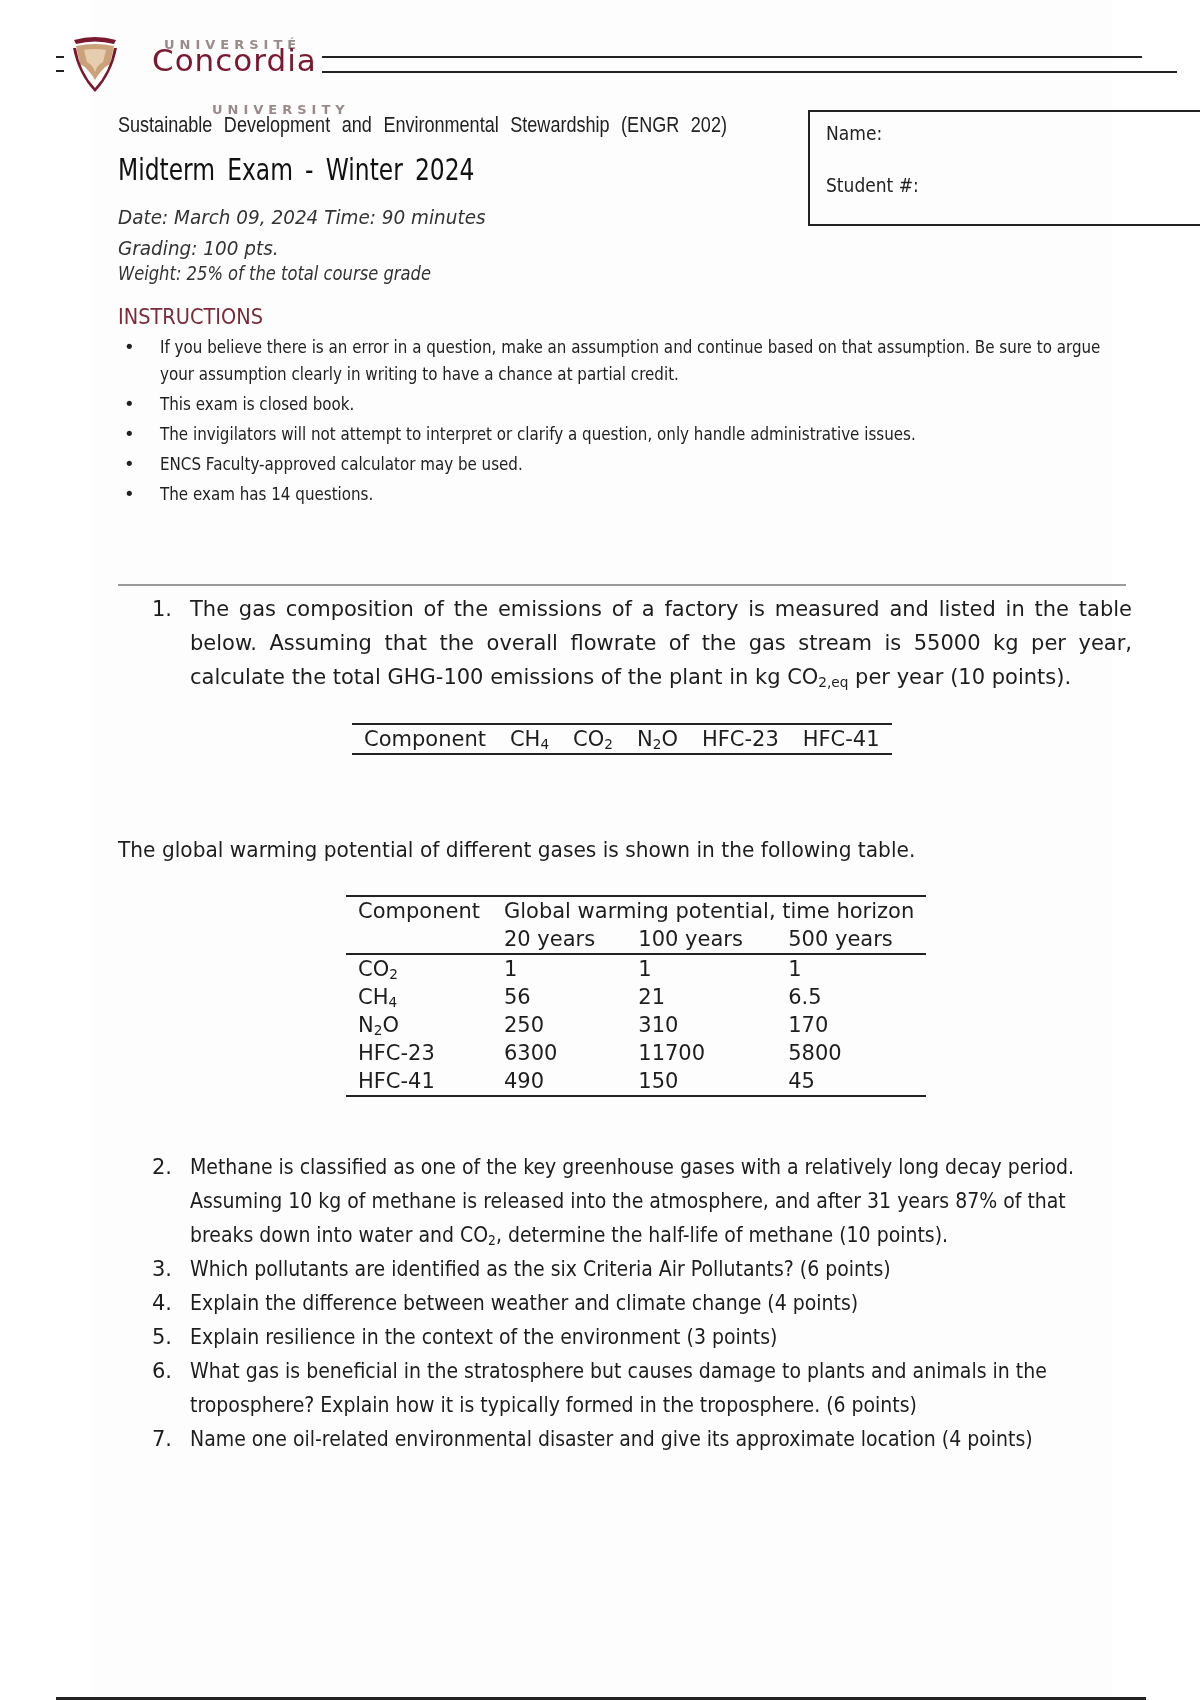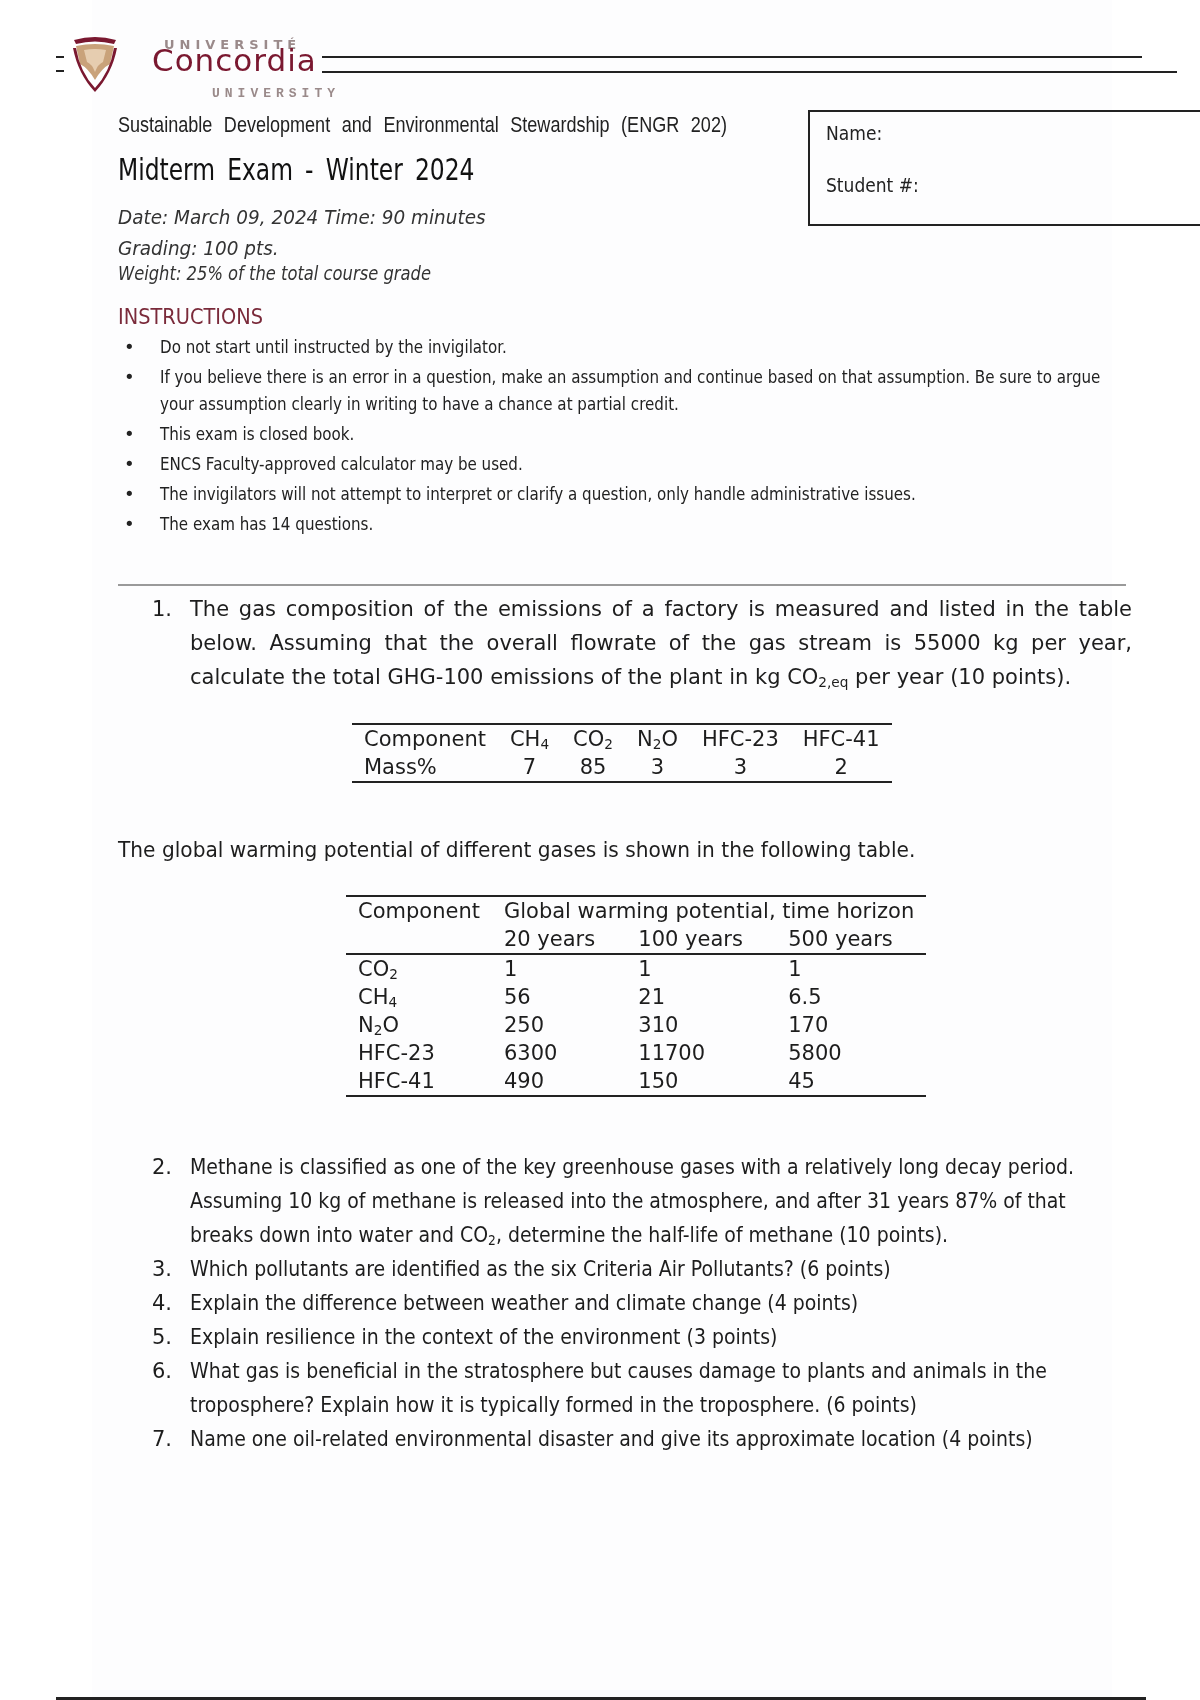--- a/index.html
+++ b/index.html
@@ -15,21 +15,21 @@
   }
   
   .logo { position: absolute; left: 56px; top: 34px; width: 260px; height: 66px; }
   .logo .dash { position: absolute; left: 0; width: 8px; height: 2px; background: #222; }
   .logo .shield { position: absolute; left: 14px; top: 0; }
   .logo .univ-top, .logo .univ-bot {
     position: absolute; font-family: "DejaVu Sans", sans-serif; font-size: 13px;
     letter-spacing: 5px; color: #9a8a8a; font-weight: bold;
   }
   .logo .univ-top { left: 108px; top: 3px; }
-  .logo .univ-bot { left: 156px; top: 52px; font-family: Liberation Mono, monospace; }
+  .logo .univ-bot { left: 156px; top: 68px; }
   .logo .brand {
     position: absolute; left: 66px; top: 8px; font-family: "DejaVu Sans", sans-serif;
     font-size: 31px; color: #7a1830; letter-spacing: 1px; margin-left: 30px;
   }
   .rule-top1 { position: absolute; left: 322px; top: 56px; width: 820px; height: 2px; background: #222; }
   .rule-top2 { position: absolute; left: 322px; top: 71px; width: 855px; height: 2px; background: #222; }
 
   .course { position: absolute; left: 118px; top: 112px; font-family: "Liberation Sans Narrow", "Liberation Sans", sans-serif;
     font-size: 22px; transform-origin: left top; transform: scaleX(0.82); word-spacing: 8px; color: #222; white-space: nowrap; }
   .exam-title { position: absolute; left: 118px; top: 152px; font-size: 30px; transform-origin: left top;
@@ -109,25 +109,24 @@
 <div class="meta" style="top:236px">Grading: 100 pts.</div>
 <div class="meta weight" style="top:262px">Weight: 25% of the total course grade</div>
 
 <div class="id-box">
   <span class="lbl" style="top:10px">Name:</span>
   <span class="lbl" style="top:62px">Student #:</span>
 </div>
 
 <div class="instr-head">INSTRUCTIONS</div>
 <ul class="instr-list">
-  <li><span class="txt">Do not start until instructed by the invigilator.</span></li>
   <li><span class="txt">If you believe there is an error in a question, make an assumption and continue based on that assumption. Be sure to argue your assumption clearly in writing to have a chance at partial credit.</span></li>
   <li><span class="txt">This exam is closed book.</span></li>
+  <li><span class="txt">The invigilators will not attempt to interpret or clarify a question, only handle administrative issues.</span></li>
   <li><span class="txt">ENCS Faculty-approved calculator may be used.</span></li>
-  <li><span class="txt">The invigilators will not attempt to interpret or clarify a question, only handle administrative issues.</span></li>
   <li><span class="txt">The exam has 14 questions.</span></li>
 </ul>
 
 <div class="sep"></div>
 
 <ul class="q-list" style="top:592px">
   <li class="q-item q1">
     <span class="num">1.</span>
     <span class="txt"><span>The gas composition of the emissions of a factory is measured and listed in the table below. Assuming that the overall flowrate of the gas stream is 55000 kg per year, calculate the total GHG-100 emissions of the plant in kg CO</span><sub>2,eq</sub><span> per year (10 points).</span></span>
   </li>
@@ -136,28 +135,20 @@
 <table class="sheet t1">
   <tbody>
       <tr>
     <td>Component</td>
     <td class="c"><span>CH</span><sub>4</sub></td>
     <td class="c"><span>CO</span><sub>2</sub></td>
     <td class="c"><span>N</span><sub>2</sub><span>O</span></td>
     <td class="c">HFC-23</td>
     <td class="c">HFC-41</td>
   </tr>
-  <tr>
-    <td>Mass%</td>
-    <td class="c">7</td>
-    <td class="c">85</td>
-    <td class="c">3</td>
-    <td class="c">3</td>
-    <td class="c">2</td>
-  </tr>
 </tbody>
   </table>
 
 <div class="para">The global warming potential of different gases is shown in the following table.</div>
 
 <table class="sheet t2">
   <tbody>
       <tr>
     <td>Component</td>
     <td colspan="3">Global warming potential, time horizon</td>

